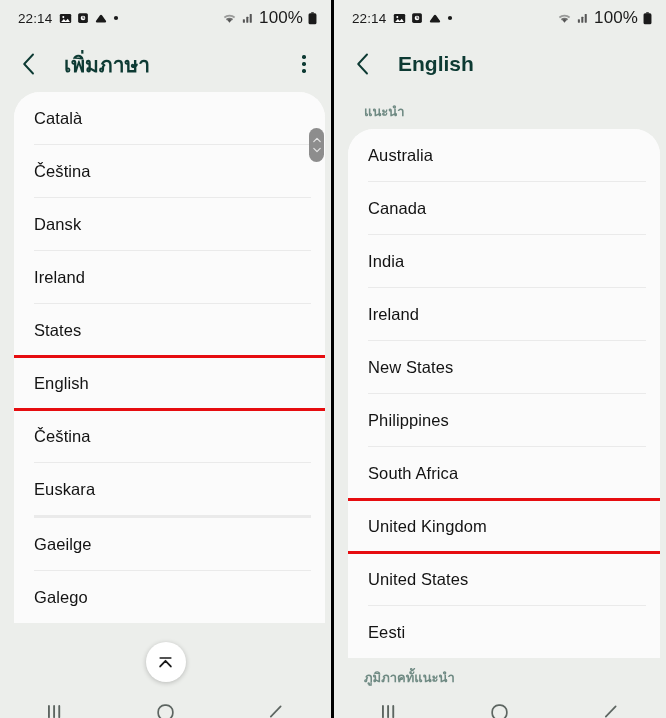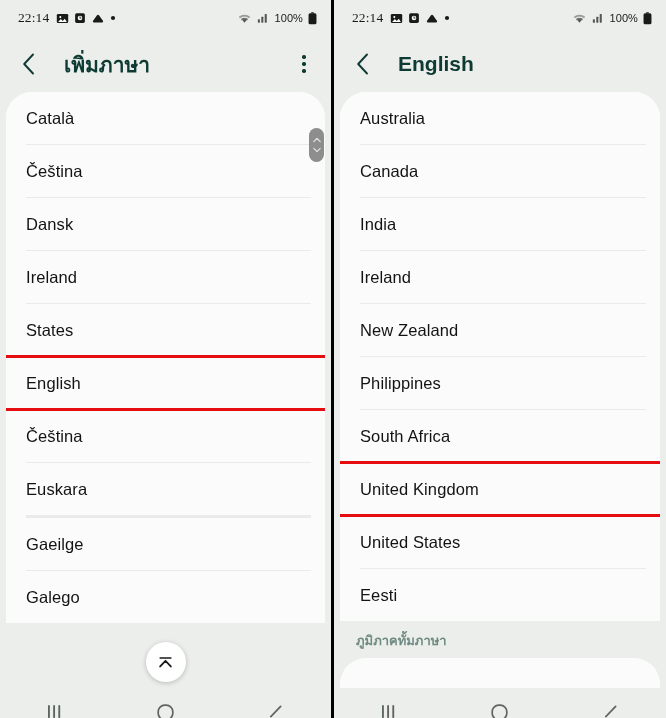--- a/index.html
+++ b/index.html
@@ -30,22 +30,22 @@
     height:36px;
     display:flex;
     align-items:center;
     justify-content:space-between;
     padding:0 14px 0 18px;
     font-size:13px;
     color:#1a1a1a;
     letter-spacing:.1px;
   }
   .sb-left, .sb-right { display:flex; align-items:center; gap:5px; }
-  .sb-time { font-size:13.5px; font-weight:500; margin-right:2px;font-family:Liberation Serif, serif; }
-  .sb-pct  { font-size:11px; font-weight:500; }
+  .sb-time { font-size:13.5px; font-weight:500; margin-right:2px; }
+  .sb-pct  { font-size:17px; font-weight:500; }
   .sb-ico  { display:inline-flex; align-items:center; }
 
   
   .titlebar {
     height:56px;
     display:flex;
     align-items:center;
     padding:0 14px 0 16px;
     color:#0d3a33;
   }
@@ -68,20 +68,21 @@
     justify-content:center; gap:3.5px;
     flex:0 0 auto;
   }
   .kebab i { display:block; width:3.4px; height:3.4px; border-radius:50%; background:#0d3a33; }
 
   
   .body-scroll {
     position:relative;
     height:calc(718px - 36px - 56px);
     overflow:hidden;
+    padding-left:8px;
   }
 
   .section-label {
     font-size:13px;
     color:#6f8a83;
     padding:9px 22px 7px 22px;
     font-weight:600;
     white-space:nowrap;
   }
 
@@ -388,39 +389,40 @@
       <div class="back-chevron">
         <svg width="14" height="22" viewBox="0 0 14 22">
             <path d="M11 1.5L2.2 11 11 20.5" stroke="#0d3a33" stroke-width="1.9" fill="none" stroke-linecap="round" stroke-linejoin="round"></path>
           </svg>
       </div>
       <div class="title-text">English</div>
     </div>
 
     <div class="body-scroll">
       <div id="right-list">
+          <div class="section-label">แนะนำ</div>
           <div class="card">
             <div class="row">
               <span class="row-label">Australia</span>
             </div>
             <div class="divider"></div>
             <div class="row">
               <span class="row-label">Canada</span>
             </div>
             <div class="divider"></div>
             <div class="row">
               <span class="row-label">India</span>
             </div>
             <div class="divider"></div>
             <div class="row">
               <span class="row-label">Ireland</span>
             </div>
             <div class="divider"></div>
             <div class="row">
-              <span class="row-label">New Zealand</span>
+              <span class="row-label">New States</span>
             </div>
             <div class="divider"></div>
             <div class="row">
               <span class="row-label">Philippines</span>
             </div>
             <div class="divider"></div>
             <div class="row">
               <span class="row-label">South Africa</span>
             </div>
             <div class="divider"></div>
@@ -429,21 +431,21 @@
             </div>
             <div class="divider"></div>
             <div class="row">
               <span class="row-label">United States</span>
             </div>
             <div class="divider"></div>
             <div class="row">
               <span class="row-label">Eesti</span>
             </div>
           </div>
-          <div class="section-label">ภูมิภาคทั้มภาษา</div>
+          <div class="section-label">ภูมิภาคทั้แนะนำ</div>
           <div class="tail-card"></div>
         </div>
     </div>
 
     <div class="navbar">
       <div class="nav-btn">
         <svg width="17" height="15" viewBox="0 0 18 16">
             <rect x="1" y="1" width="2" height="14" rx="1" fill="#5d6561"></rect>
             <rect x="6.5" y="1" width="2" height="14" rx="1" fill="#5d6561"></rect>
             <rect x="12" y="1" width="2" height="14" rx="1" fill="#5d6561"></rect>

